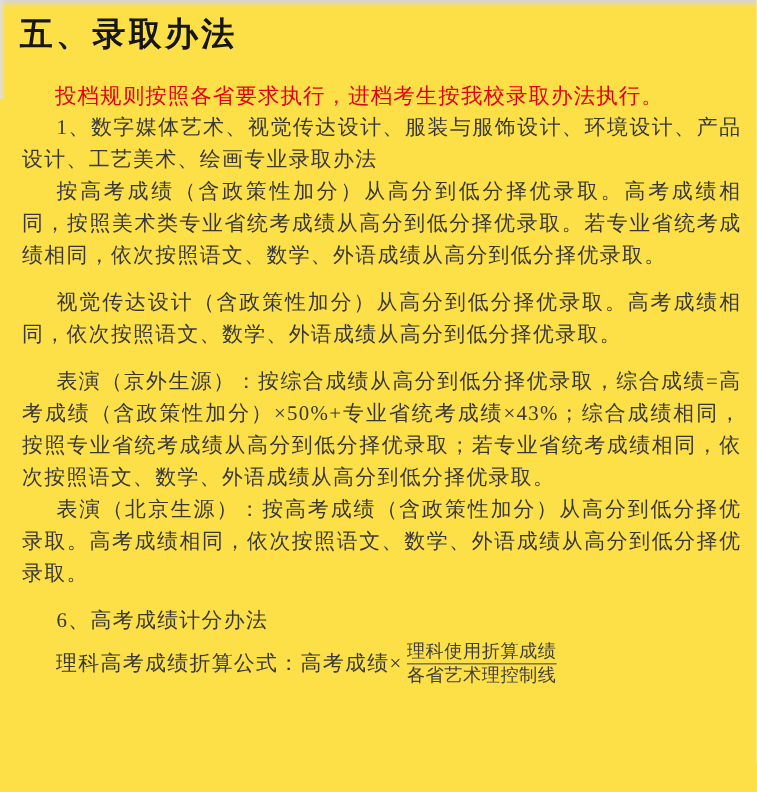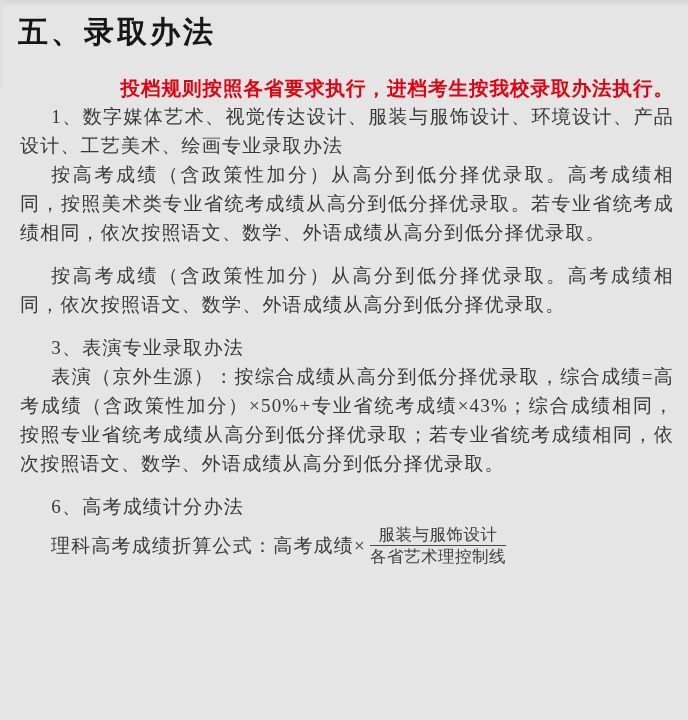--- a/index.html
+++ b/index.html
@@ -4,21 +4,21 @@
 <style>
   html, body {
     margin: 0;
     padding: 0;
     background: #ffffff;
   }
   .page {
     position: relative;
     width: 688px;
     height: 720px;
-    background: #e5e5e5;
+    background: #fde047;
     overflow: hidden;
     font-family: "Liberation Serif", "DejaVu Serif", serif;
     color: #383838;
   }
   .scan-edge-top {
     position: absolute;
     top: 0; left: 0; right: 0;
     height: 7px;
     background: linear-gradient(#d6d6d6, rgba(255,255,255,0));
     pointer-events: none;
@@ -35,24 +35,23 @@
     font-size: 30px;
     line-height: 40px;
     font-weight: 700;
     color: #161616;
     letter-spacing: 3px;
   }
   .notice {
     margin: 24px 14px 0 50px;
     font-size: 19.5px;
     line-height: 26px;
-    font-weight: 700;
+    font-weight: 400;
     color: var(--notice-color, #e3000f);
     letter-spacing: 1px;
-    text-align: right;
   }
   .content {
     margin: 0 14px 0 20px;
   }
   .section-1 { }
   .section-2, .section-3, .section-4 { margin-top: 14px; }
   .para {
     margin: 0;
     font-size: 19px;
     line-height: 29px;
@@ -96,34 +95,34 @@
   <p class="notice">投档规则按照各省要求执行，进档考生按我校录取办法执行。</p>
 
   <div class="content">
 
     <section class="section-1">
       <p class="para">1、数字媒体艺术、视觉传达设计、服装与服饰设计、环境设计、产品设计、工艺美术、绘画专业录取办法</p>
       <p class="para">按高考成绩（含政策性加分）从高分到低分择优录取。高考成绩相同，按照美术类专业省统考成绩从高分到低分择优录取。若专业省统考成绩相同，依次按照语文、数学、外语成绩从高分到低分择优录取。</p>
     </section>
 
     <section class="section-2">
-      <p class="para">按高考成绩（含政策性加分）从高分到低分择优录取。高考成绩相同，依次按照语文、数学、外语成绩从高分到低分择优录取。</p>
+      <p class="para">视觉传达设计（含政策性加分）从高分到低分择优录取。高考成绩相同，依次按照语文、数学、外语成绩从高分到低分择优录取。</p>
     </section>
 
     <section class="section-3">
-      <p class="para">3、表演专业录取办法</p>
       <p class="para">表演（京外生源）：按综合成绩从高分到低分择优录取，综合成绩=高考成绩（含政策性加分）×50%+专业省统考成绩×43%；综合成绩相同，按照专业省统考成绩从高分到低分择优录取；若专业省统考成绩相同，依次按照语文、数学、外语成绩从高分到低分择优录取。</p>
+      <p class="para">表演（北京生源）：按高考成绩（含政策性加分）从高分到低分择优录取。高考成绩相同，依次按照语文、数学、外语成绩从高分到低分择优录取。</p>
     </section>
 
     <section class="section-4">
       <p class="para">6、高考成绩计分办法</p>
       <p class="para formula-line">
         <span>理科高考成绩折算公式：高考成绩×</span>
         <span class="fraction">
-          <span class="num">服装与服饰设计</span>
+          <span class="num">理科使用折算成绩</span>
           <span class="den">各省艺术理控制线</span>
         </span>
 
       </p>
     </section>
 
   </div>
 </div>
 
 </body></html>

